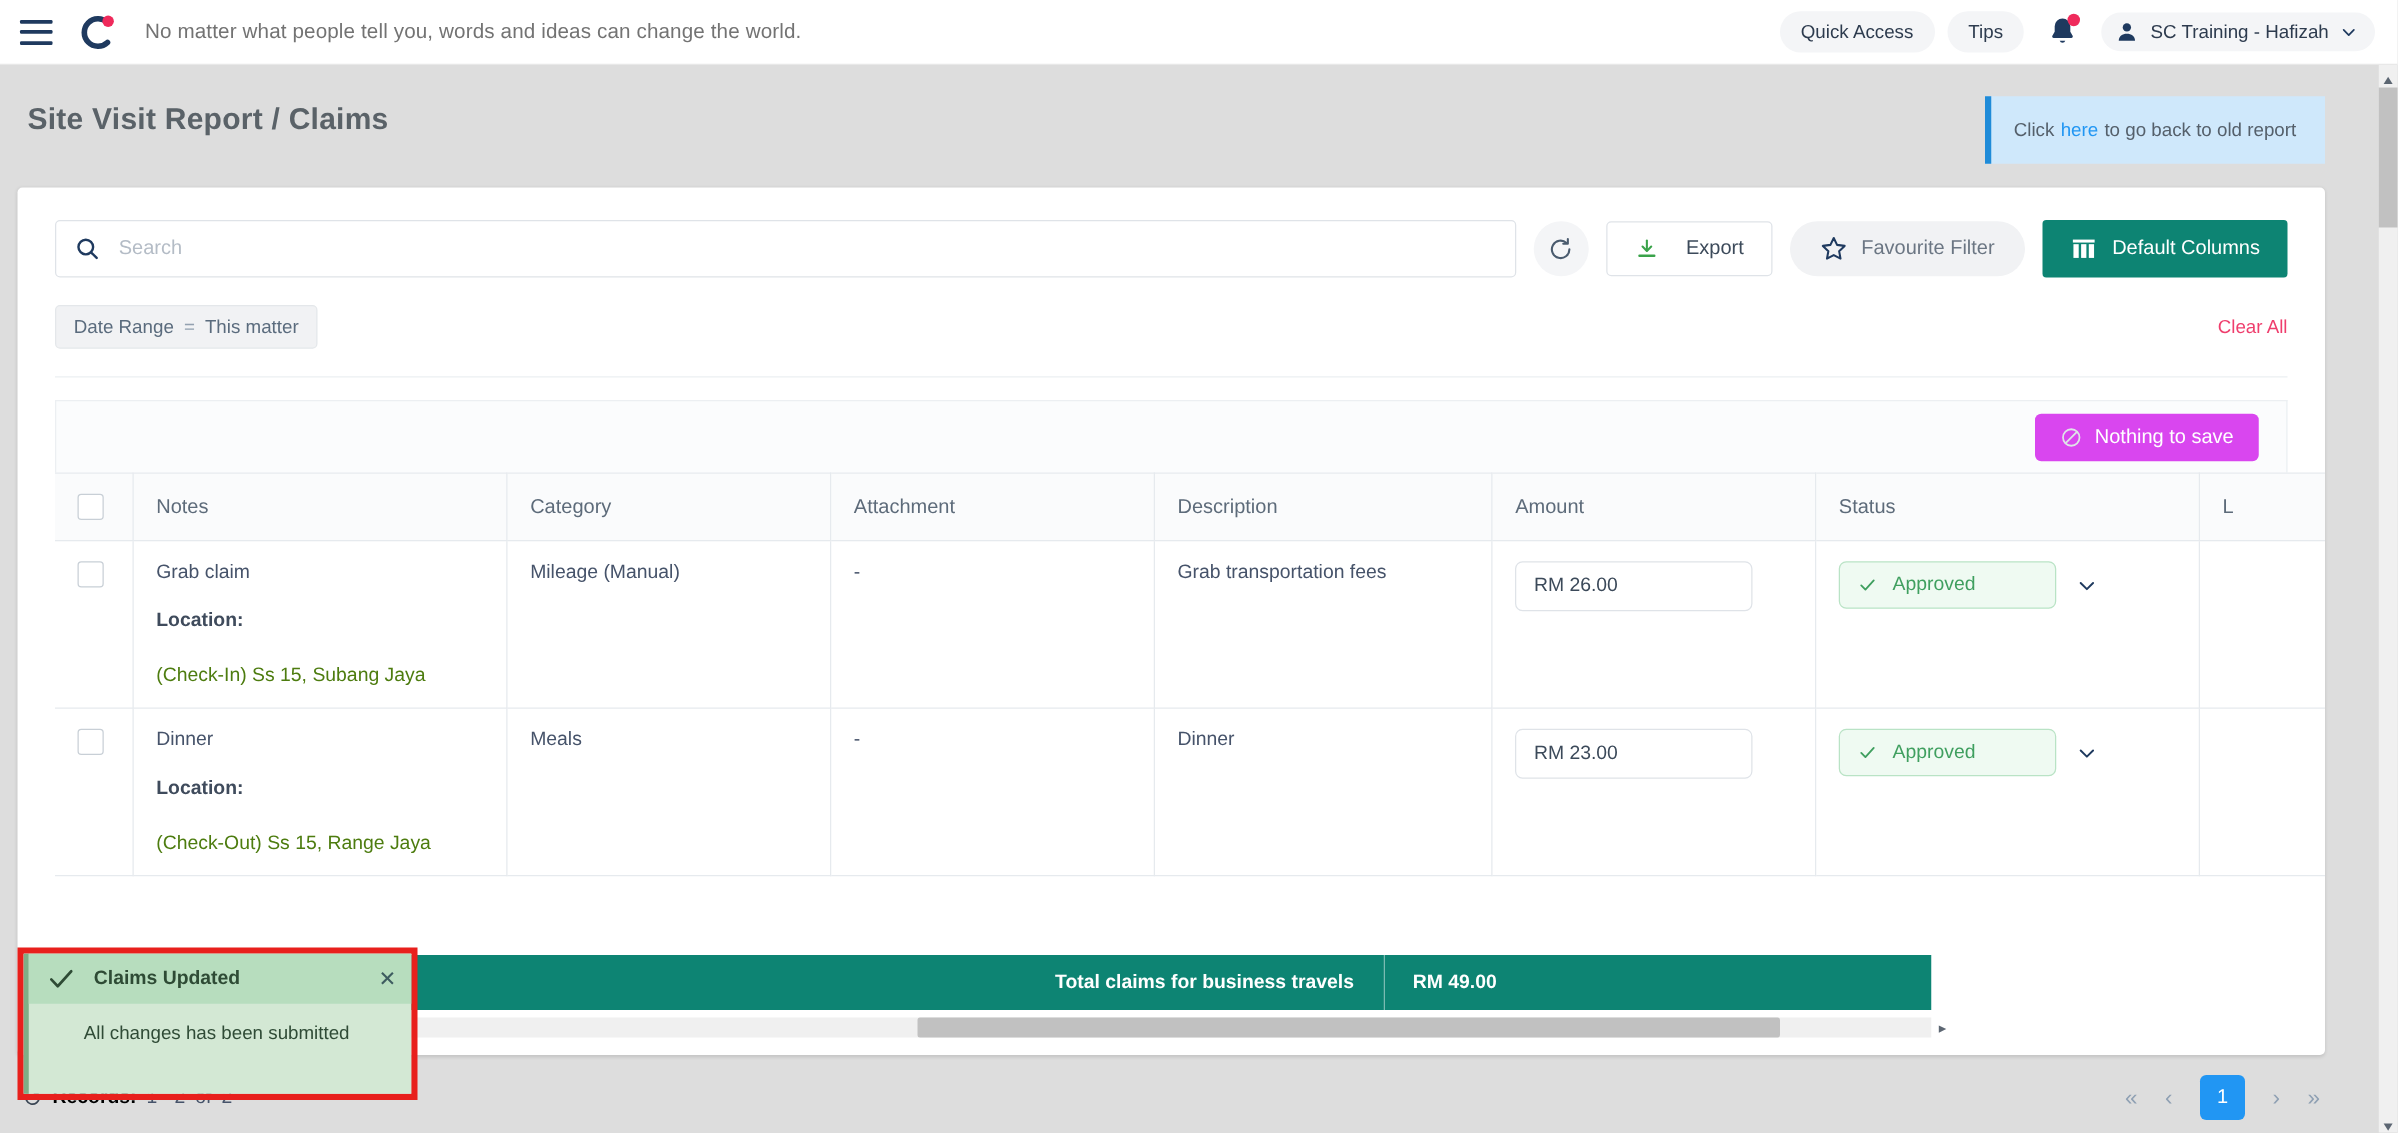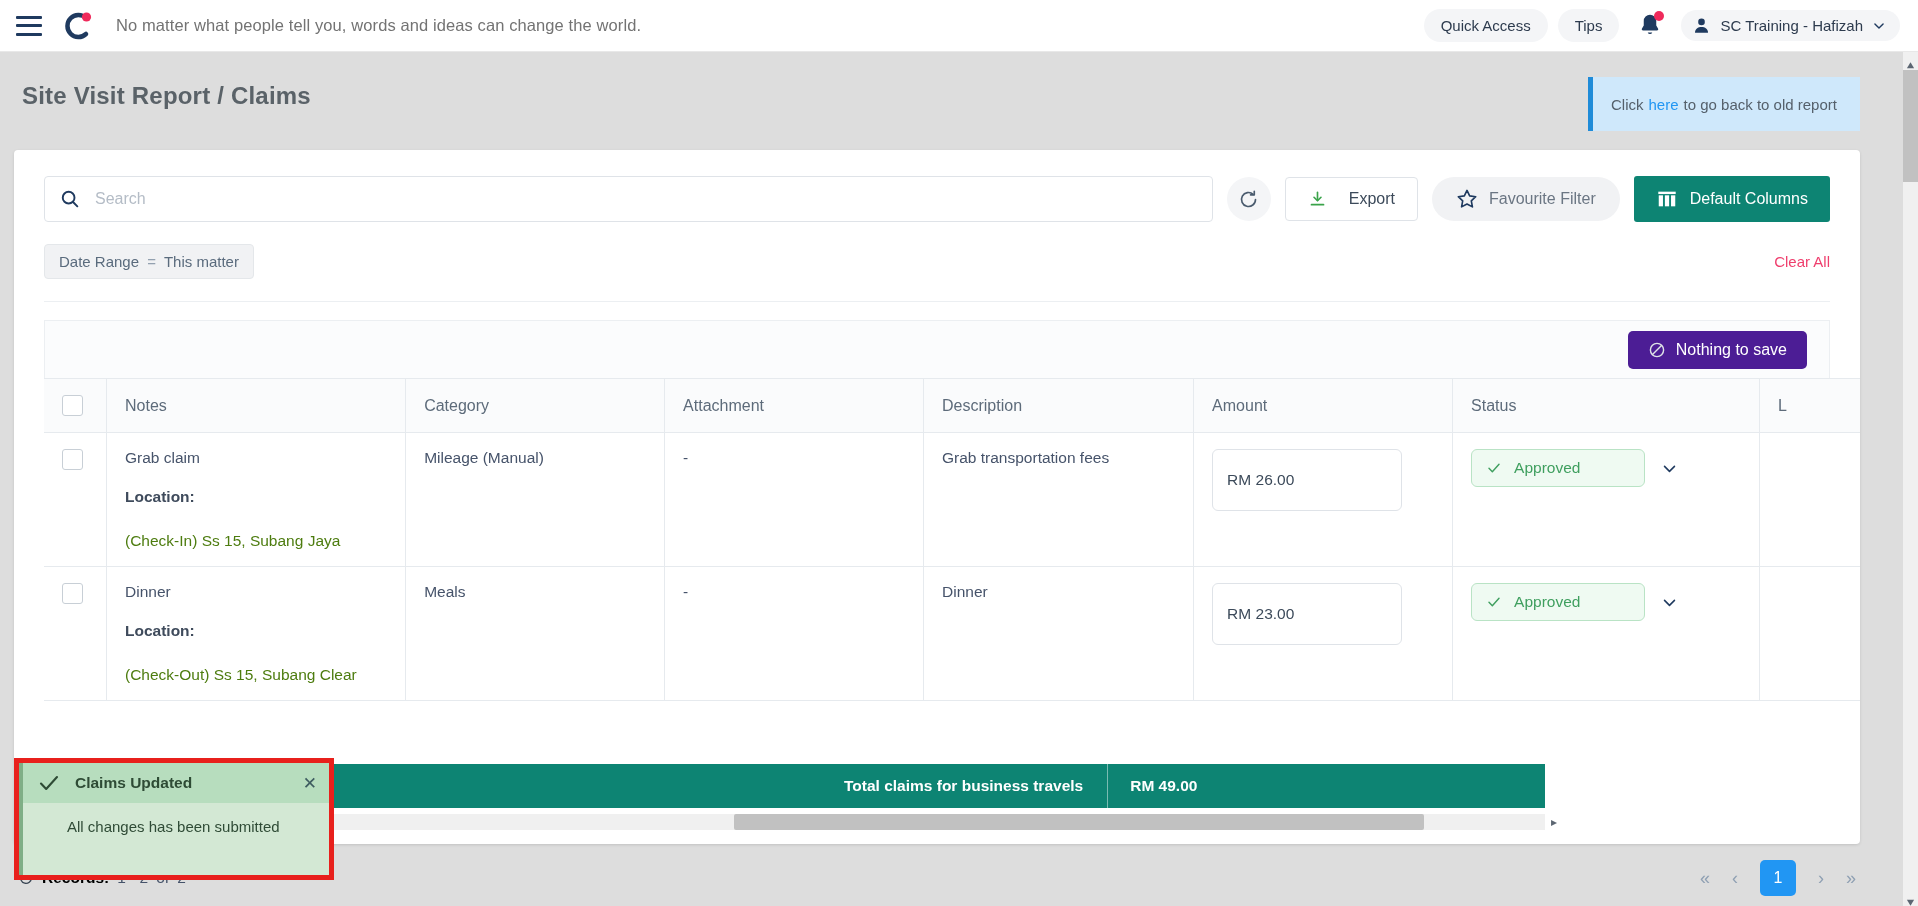--- a/index.html
+++ b/index.html
@@ -138,21 +138,21 @@
   
   .save-bar {
     margin: 18px 30px 0 30px;
     height: 58px;
     border: 1px solid #eceff2; border-bottom: none;
     background: #fbfcfd;
     display: flex; align-items: center; justify-content: flex-end;
     padding-right: 22px;
   }
   .btn-disabled {
-    background: #4c1d95; color: #fff; border-radius: 5px;
+    background: #d946ef; color: #fff; border-radius: 5px;
     height: 38px; display: flex; align-items: center; gap: 10px;
     padding: 0 20px; font-size: 16px; cursor: not-allowed; white-space: nowrap;
   }
 
   
   .table-wrap {
     margin: 0 0 0 30px;
     width: 1786px;
     position: relative;
   }
@@ -186,21 +186,21 @@
 
   .checkbox {
     width: 21px; height: 21px;
     border: 1px solid #c8cfd6; border-radius: 3px;
     background: #fff; cursor: pointer; display: block;
   }
   .loc-label { font-weight: bold; color: #3f4b5c; margin-top: 21px; }
   .loc-value { margin-top: 26px; color: #4d7c0f; }
 
   .amount-input {
-    width: 190px; height: 62px;
+    width: 190px; height: 40px;
     border: 1px solid #dfe3e8; border-radius: 6px;
     display: flex; align-items: center; padding: 0 14px;
     font-size: 15.5px; color: #3c4a5a; background: #fff;
   }
   .status-cell { display: flex; align-items: center; gap: 16px; }
   .status-badge {
     width: 174px; height: 38px;
     background: #effaf2; border: 1px solid #b9e3c5; border-radius: 6px;
     display: flex; align-items: center; gap: 12px;
     padding: 0 14px;
@@ -459,21 +459,21 @@
           </td>
           <td></td>
         </tr>
         <tr>
           <td>
             <span class="checkbox"></span>
           </td>
           <td>
             <div>Dinner</div>
             <div class="loc-label">Location:</div>
-            <div class="loc-value">(Check-Out) Ss 15, Subang Clear</div>
+            <div class="loc-value">(Check-Out) Ss 15, Range Jaya</div>
           </td>
           <td>Meals</td>
           <td>-</td>
           <td>Dinner</td>
           <td>
             <div class="amount-input">RM 23.00</div>
           </td>
           <td>
             <div class="status-cell">
               <div class="status-badge">

